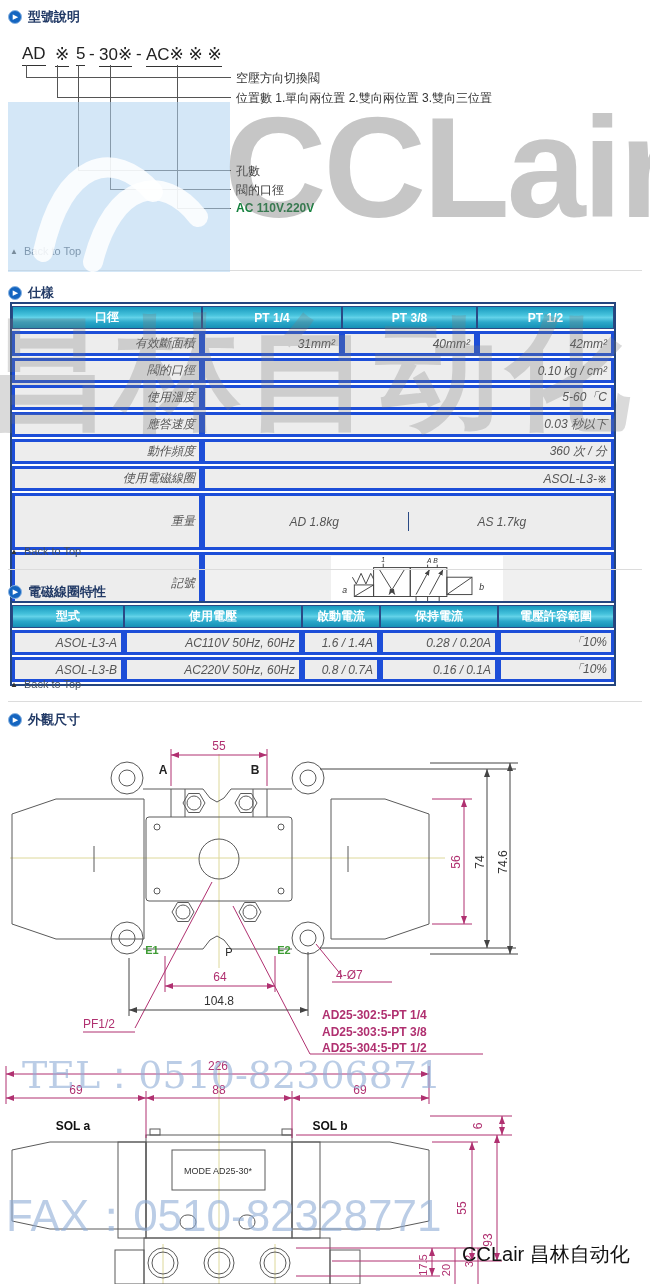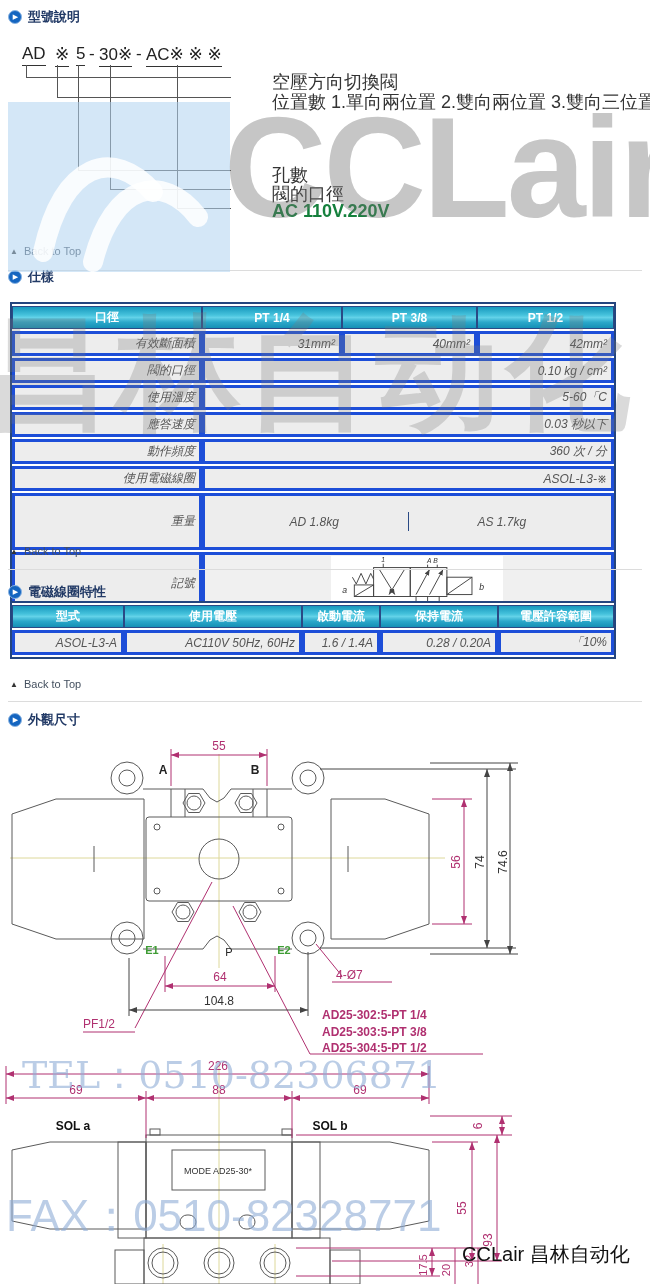--- a/index.html
+++ b/index.html
@@ -13,21 +13,21 @@
   .sec-icon{width:14px;height:14px;border-radius:50%;background:#1465c0;color:#fff;font-size:7px;
     display:flex;align-items:center;justify-content:center;border:1px solid #8ab4e2;padding-left:1px;box-sizing:border-box;}
   
   .btt{position:absolute;font-size:11px;color:#44505f;display:flex;align-items:center;gap:6px;cursor:pointer;text-decoration:none;}
   .btt .tri{font-size:8px;color:#333;}
   .hr{position:absolute;left:8px;width:634px;border-top:1px solid #dcdcdc;}
   
   .code-seg{position:absolute;top:44px;font-size:17px;color:#222;white-space:nowrap;}
   .code-ul{border-bottom:1.5px solid #333;padding-bottom:1px;}
   .conn{position:absolute;border-left:1px solid #555;border-bottom:1px solid #555;}
-  .mlabel{position:absolute;left:236px;font-size:18px;color:#333;white-space:nowrap;margin-left:36px;}
+  .mlabel{position:absolute;left:236px;font-size:12px;color:#333;white-space:nowrap;}
   .mlabel.bold{font-weight:bold;color:#15803d;}
   
   .tbl{position:absolute;left:10px;width:602px;border-collapse:separate;border-spacing:0 2px;
     border:2px solid #24457e;background:#fff;table-layout:fixed;}
   .tbl th{background:linear-gradient(180deg,#1898bd 0%,#45c2dc 38%,#63d2e8 50%,#2ba8ca 72%,#1590b6 100%);
     color:#fff;font-size:12px;font-weight:bold;height:21px;border:1px solid #2a4a85;padding:0;}
   .tbl td{background:#ededed;color:#555;font-size:12px;text-align:right;height:19px;
     border:3px solid #1d4ed8;padding:0 4px;overflow:hidden;font-style:italic;}
   .split{display:flex;align-items:stretch;height:100%;}
   .split div{flex:1;display:flex;align-items:center;justify-content:center;}
@@ -76,21 +76,21 @@
     <span class="mlabel" style="top:182px">閥的口徑</span>
     <span class="mlabel bold" style="top:201px">AC 110V.220V</span>
   </div>
 
   <a class="btt" style="left:10px;top:245px">
     <span class="tri">▲</span>
     <span>Back to Top</span>
   </a>
   <div class="hr" style="top:270px"></div>
 
-  <div class="sec" style="left:8px;top:268px">
+  <div class="sec" style="left:8px;top:284px">
     <span class="sec-icon">▶</span>
     <span>仕樣</span>
   </div>
 
   <table class="tbl" style="top:302px">
     <colgroup>
         <col style="width:190px">
         <col style="width:140px">
         <col style="width:135px">
         <col style="width:137px">
@@ -208,20 +208,27 @@
       <th>保持電流</th>
       <th>電壓許容範圍</th>
     </tr>
     <tr>
       <td>ASOL-L3-A</td>
       <td>AC110V 50Hz, 60Hz</td>
       <td>1.6 / 1.4A</td>
       <td>0.28 / 0.20A</td>
       <td>「10%</td>
     </tr>
+    <tr>
+      <td>ASOL-L3-B</td>
+      <td>AC220V 50Hz, 60Hz</td>
+      <td>0.8 / 0.7A</td>
+      <td>0.16 / 0.1A</td>
+      <td>「10%</td>
+    </tr>
   </tbody>
     </table>
 
   <a class="btt" style="left:10px;top:678px">
     <span class="tri">▲</span>
     <span>Back to Top</span>
   </a>
   <div class="hr" style="top:701px"></div>
 
   <div class="sec" style="left:8px;top:711px">

